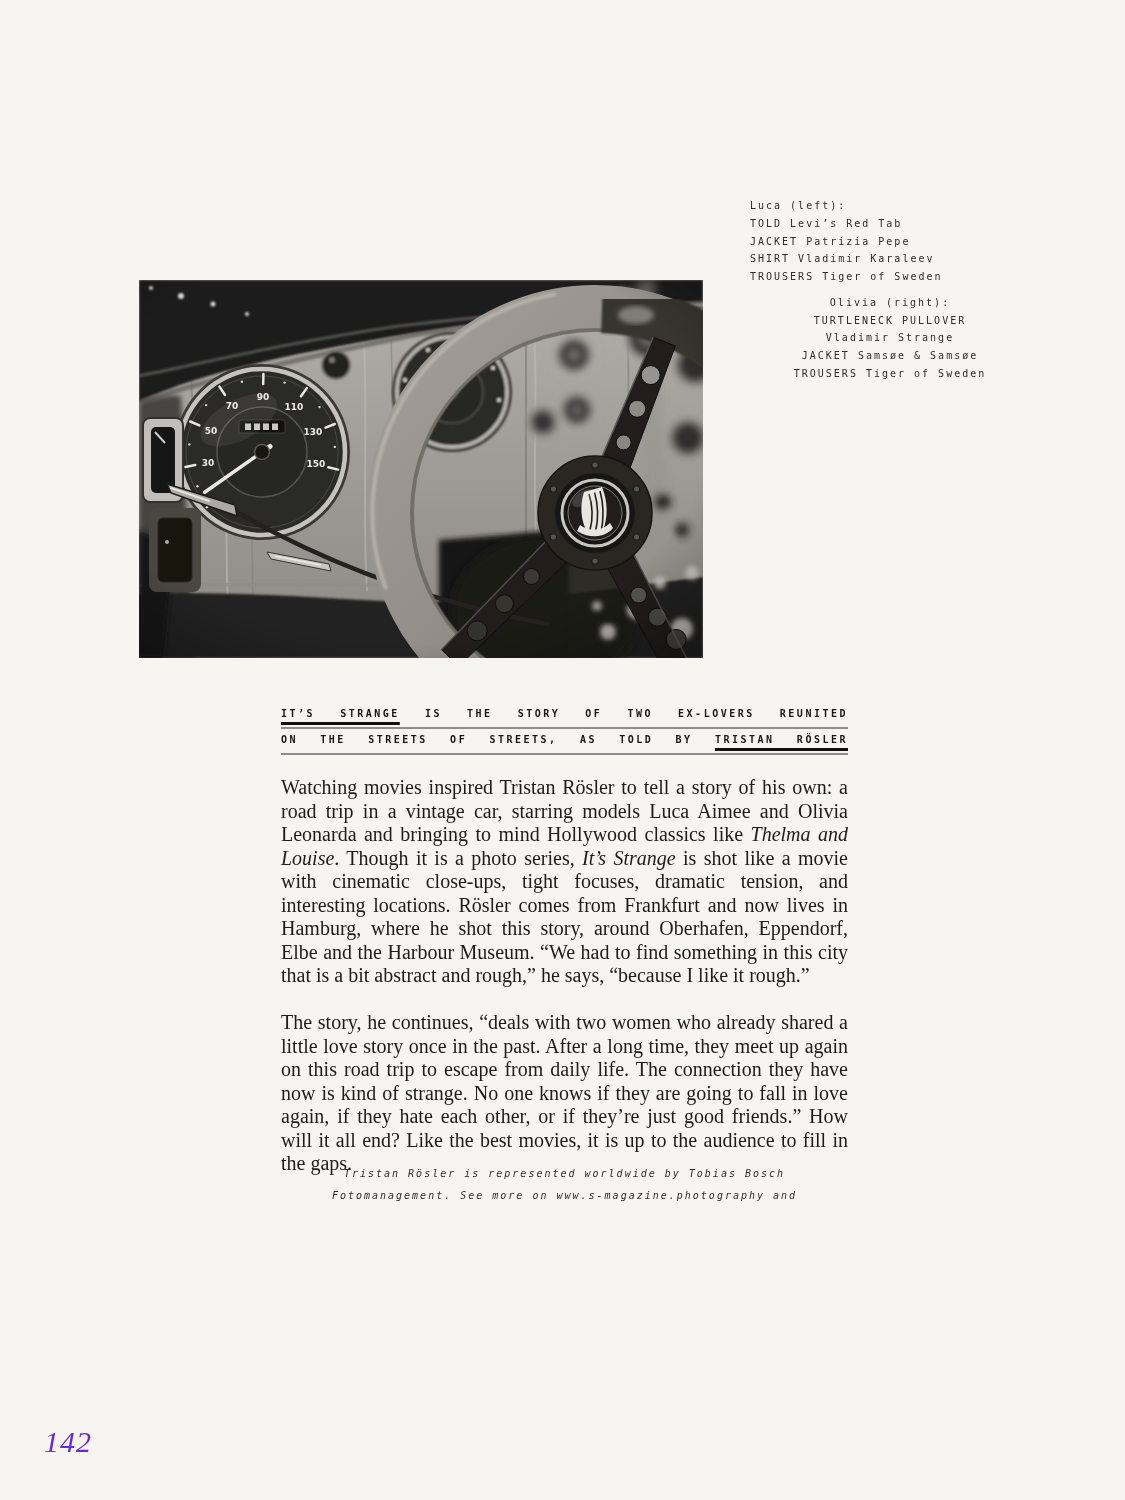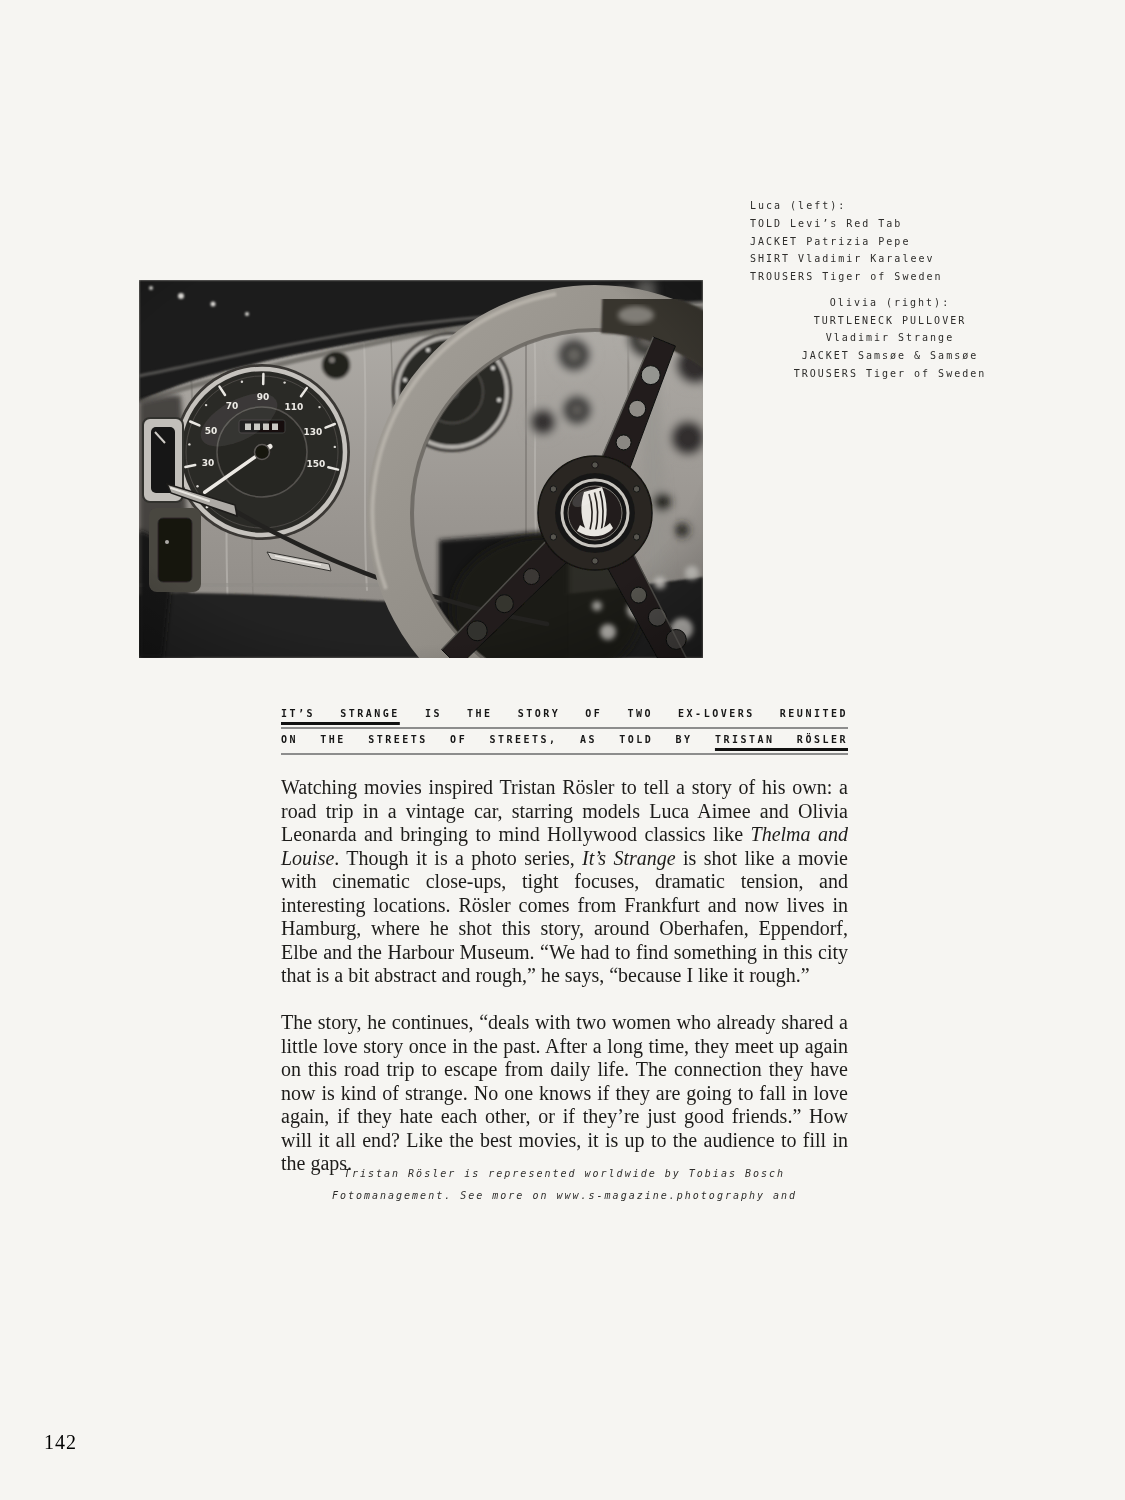--- a/index.html
+++ b/index.html
@@ -22,22 +22,22 @@
          text-underline-offset:5px;text-decoration-color:#111;}
   
   .body-text{position:absolute;left:281px;top:776px;width:567px;
              font-size:20px;line-height:23.5px;color:#1d1c1a;text-align:justify;}
   .body-text p{margin:0 0 23.5px 0;}
   
   .footnote{position:absolute;left:281px;top:1163px;width:567px;text-align:center;
             font-family:"DejaVu Sans Mono","Liberation Mono",monospace;
             font-size:10px;line-height:22px;letter-spacing:2px;color:#2e2d2b;font-style:italic;}
   
-  .page-number{position:absolute;left:44px;top:1424px;font-size:20px;line-height:36px;
-               color:#000000;letter-spacing:1px;}
+  .page-number{position:absolute;left:44px;top:1424px;font-size:30px;line-height:36px;
+               color:#6d28d9;letter-spacing:1px;font-style:italic;}
 </style>
 </head>
 <body>
 
 <div class="page">
 
   <svg class="photo" viewBox="0 0 564 378" preserveAspectRatio="none" xmlns="http://www.w3.org/2000/svg">
     <defs>
       <linearGradient id="woodG" x1="0" y1="0" x2="0" y2="1">
         <stop offset="0" stop-color="#b3b0ab"></stop>

